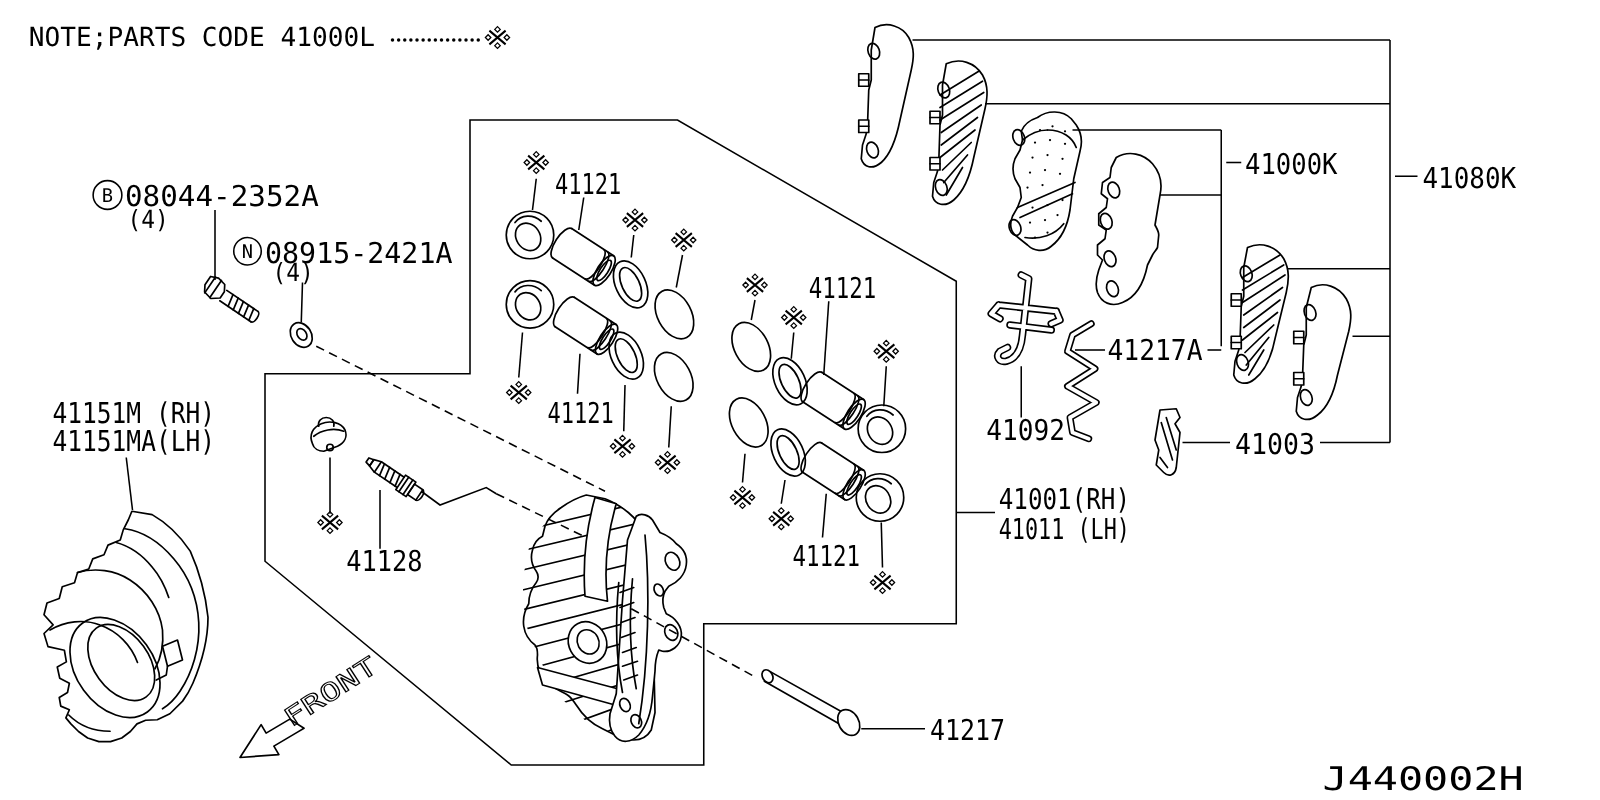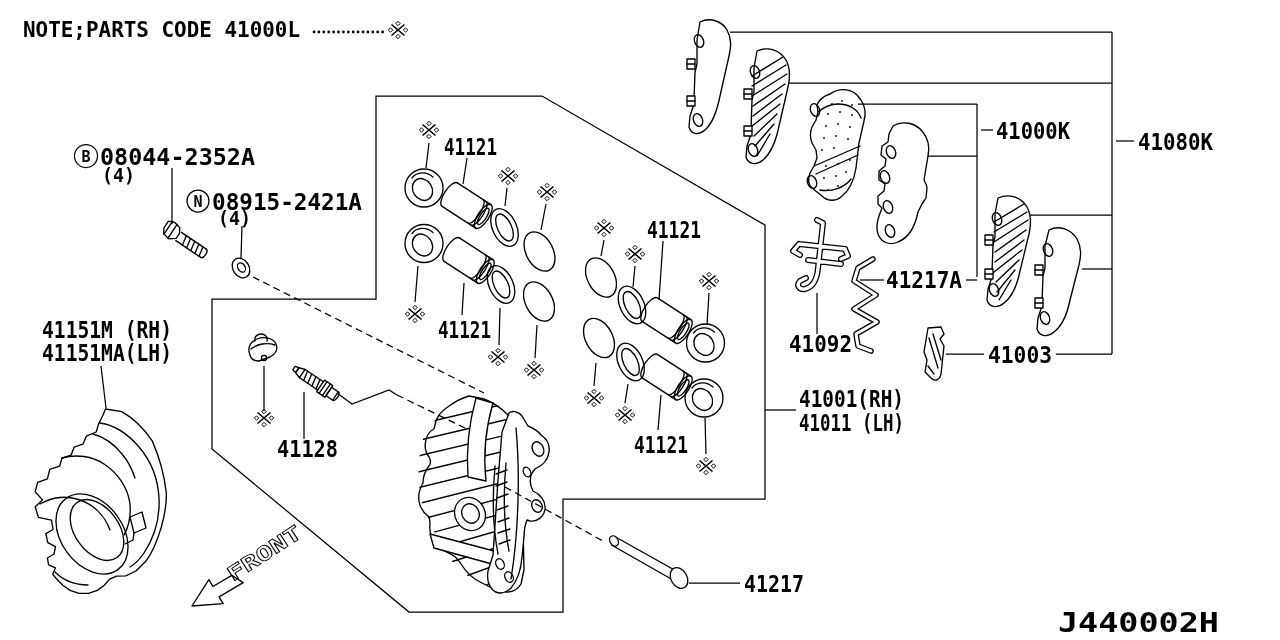--- a/index.html
+++ b/index.html
@@ -1,16 +1,16 @@
 <!DOCTYPE html>
 <html><head>
 <meta charset="utf-8">
 <style>
   html,body{margin:0;padding:0;background:#ffffff;}
-  #stage{position:relative;width:1280px;height:640px;background:#15803d;overflow:hidden;font-weight:bold;}
+  #stage{position:relative;width:1280px;height:640px;background:#15803d;overflow:hidden;}
   svg{display:block;}
   text{font-family:"DejaVu Sans Mono","Liberation Mono",monospace;fill:#000;}
   .ln{stroke:#000;stroke-width:1.25;fill:none;}
   .part{stroke:#000;stroke-width:1.35;fill:none;stroke-linejoin:round;stroke-linecap:round;}
   .partw{stroke:#000;stroke-width:1.35;fill:#fff;stroke-linejoin:round;stroke-linecap:round;}
 </style>
 </head>
 <body>
 
 <div id="stage">

